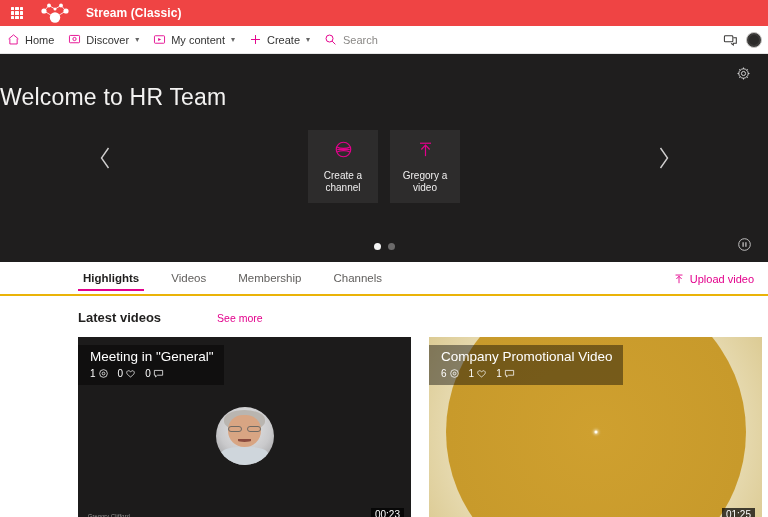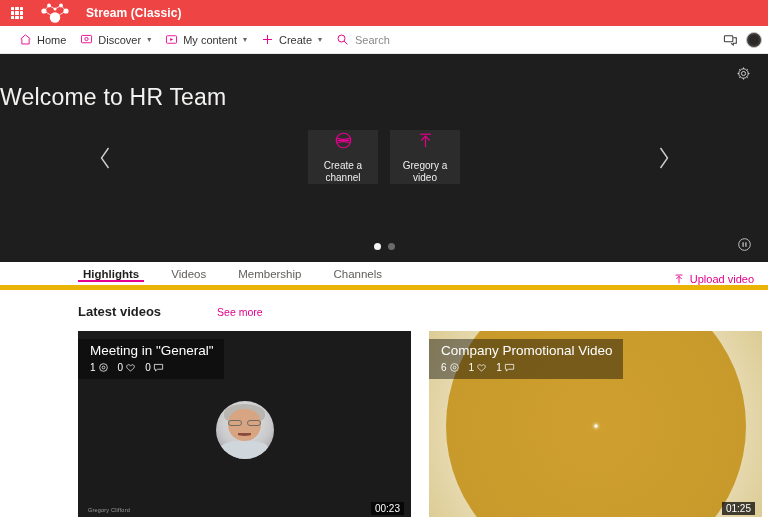--- a/index.html
+++ b/index.html
@@ -45,21 +45,21 @@
     letter-spacing: .1px;
   }
 
   
   .cmd-bar {
     height: 28px;
     background: #ffffff;
     border-bottom: 1px solid #e6e6e6;
     display: flex;
     align-items: center;
-    padding-left: 12px;
+    padding-left: 0;
     position: relative;
   }
   .cmd-item {
     display: flex;
     align-items: center;
     height: 28px;
     padding: 0 7px;
     font-size: 11px;
     color: #333333;
     cursor: pointer;
@@ -128,21 +128,21 @@
     padding-top: 30px;
     letter-spacing: .2px;
   }
   .hero-actions {
     display: flex;
     justify-content: center;
     gap: 12px;
     margin-top: 19px;
   }
   .hero-card {
-    width: 70px; height: 54px;
+    width: 70px; height: 73px;
     background: #2d2c2c;
     display: flex;
     flex-direction: column;
     align-items: center;
     justify-content: center;
     gap: 10px;
     cursor: pointer;
   }
   .hero-card-ico { color: #e3008c; height: 20px; display:flex; align-items:center; }
   .hero-card-label {
@@ -177,22 +177,22 @@
     position: absolute;
     right: 14px; bottom: 8px;
     width: 20px; height: 20px;
     display: flex; align-items: center; justify-content: center;
     color: #c9c8c8;
     cursor: pointer;
   }
 
   
   .tabs-row {
-    height: 28px;
-    border-bottom: 5px solid #eab308;
+    height: 34px;
+    border-bottom: 2px solid #eab308;
     display: flex;
     align-items: stretch;
     padding-left: 78px;
     position: relative;
     background: #ffffff;
   }
   .tab {
     display: flex; align-items: center;
     font-size: 11.5px;
     color: #605e5c;

